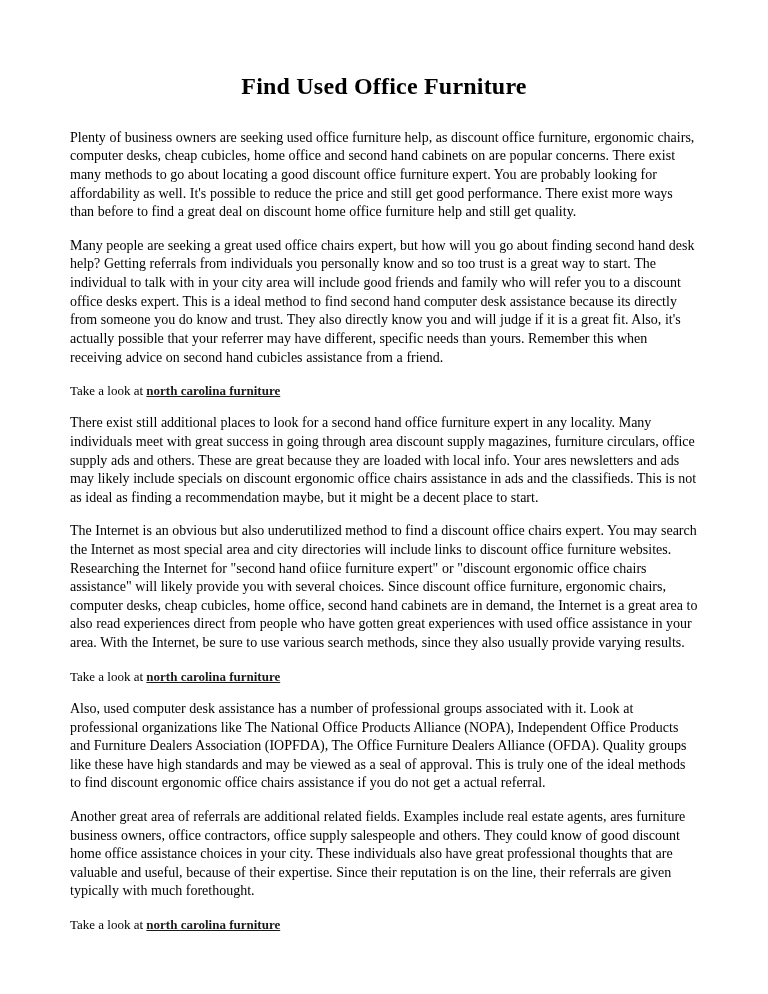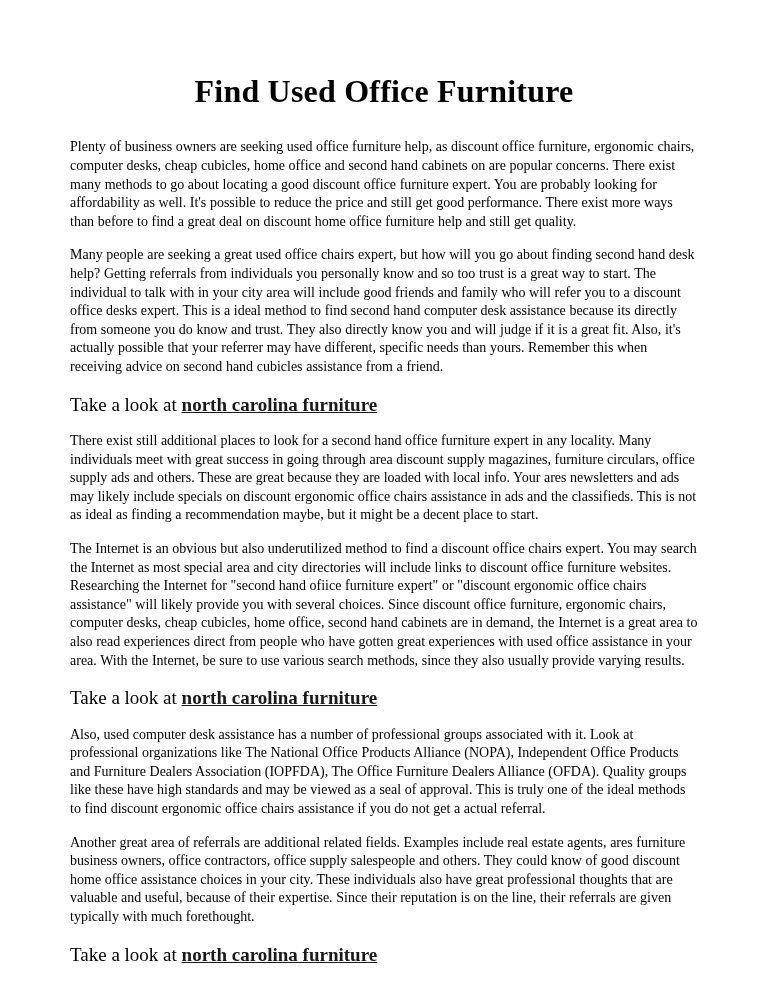--- a/index.html
+++ b/index.html
@@ -16,35 +16,35 @@
   }
   .page {
     box-sizing: border-box;
     width: 768px;
     height: 994px;
     padding: 62px 70px 0 70px;
     background: #ffffff;
   }
   .doc-title {
     text-align: center;
-    font-size: 32px;
+    font-size: 24px;
     font-weight: bold;
     line-height: 1.2;
     margin: 10px 0 28px 0;
     letter-spacing: 0.2px;
   }
   .para {
     font-size: 14px;
     line-height: 1.33;
     text-align: left;
     margin: 0 0 15px 0;
     word-spacing: 0.1px;
   }
   .cta {
-    font-size: 19px;
+    font-size: 13px;
     line-height: 1.33;
     margin: 0 0 15px 0;
   }
   .cta .link {
     color: #1a1a1a;
     font-weight: bold;
     text-decoration: underline;
     cursor: pointer;
   }
 </style>

